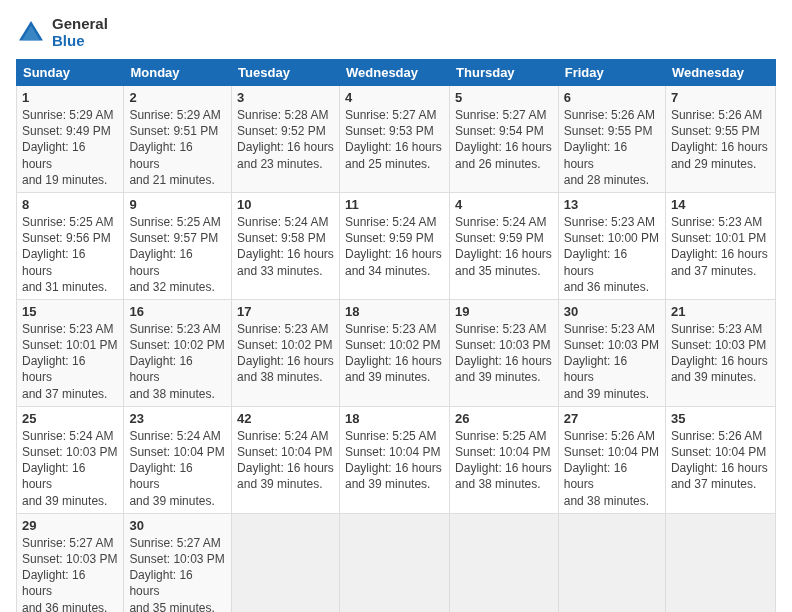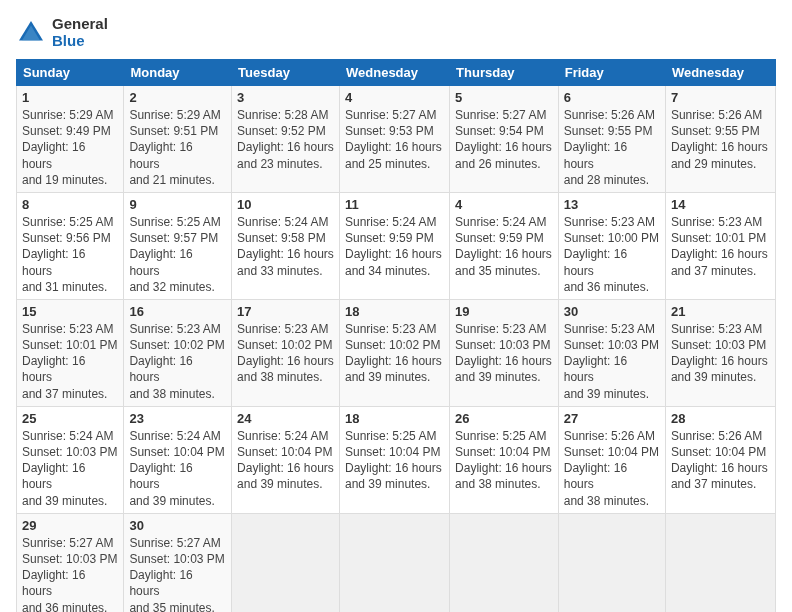--- a/index.html
+++ b/index.html
@@ -292,21 +292,21 @@
 and 39 minutes.</div>
           </td>
           <td>
             <span class="day-num">23</span>
             <div class="cell-text" style="white-space: pre-line;">Sunrise: 5:24 AM
 Sunset: 10:04 PM
 Daylight: 16 hours
 and 39 minutes.</div>
           </td>
           <td>
-            <span class="day-num">24</span>
+            <span class="day-num">42</span>
             <div class="cell-text" style="white-space: pre-line;">Sunrise: 5:24 AM
 Sunset: 10:04 PM
 Daylight: 16 hours
 and 39 minutes.</div>
           </td>
           <td>
             <span class="day-num">18</span>
             <div class="cell-text" style="white-space: pre-line;">Sunrise: 5:25 AM
 Sunset: 10:04 PM
 Daylight: 16 hours
@@ -320,21 +320,21 @@
 and 38 minutes.</div>
           </td>
           <td>
             <span class="day-num">27</span>
             <div class="cell-text" style="white-space: pre-line;">Sunrise: 5:26 AM
 Sunset: 10:04 PM
 Daylight: 16 hours
 and 38 minutes.</div>
           </td>
           <td>
-            <span class="day-num">28</span>
+            <span class="day-num">35</span>
             <div class="cell-text" style="white-space: pre-line;">Sunrise: 5:26 AM
 Sunset: 10:04 PM
 Daylight: 16 hours
 and 37 minutes.</div>
           </td>
         </tr>
         <tr>
           <td>
             <span class="day-num">29</span>
             <div class="cell-text" style="white-space: pre-line;">Sunrise: 5:27 AM

